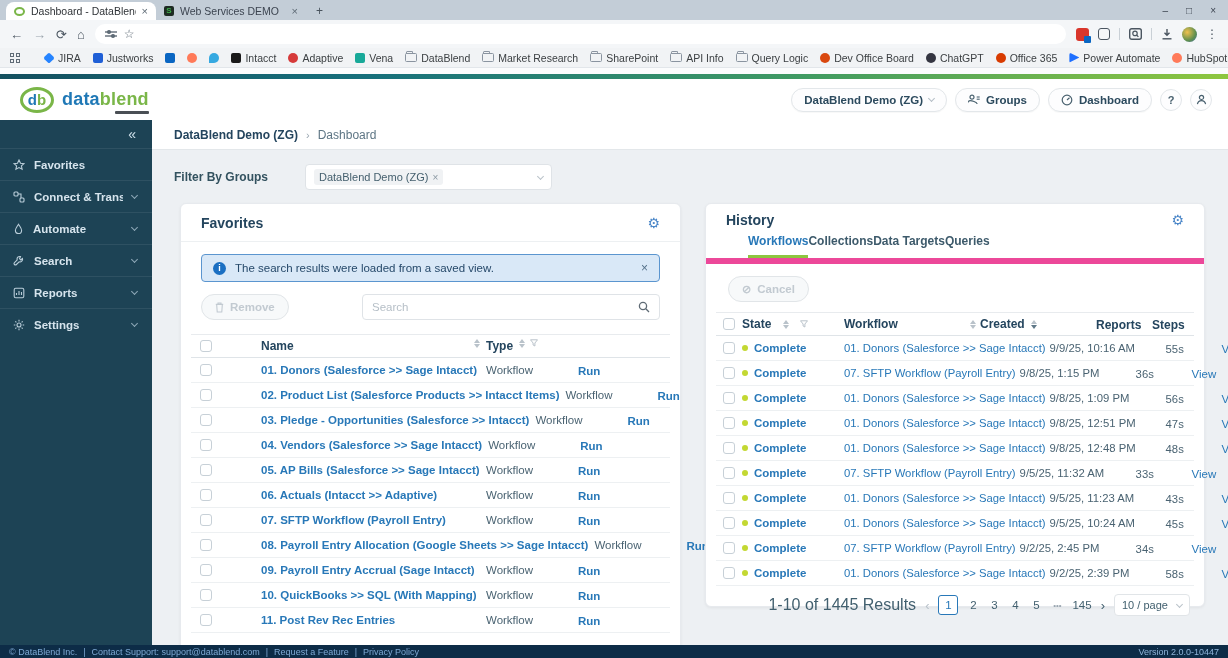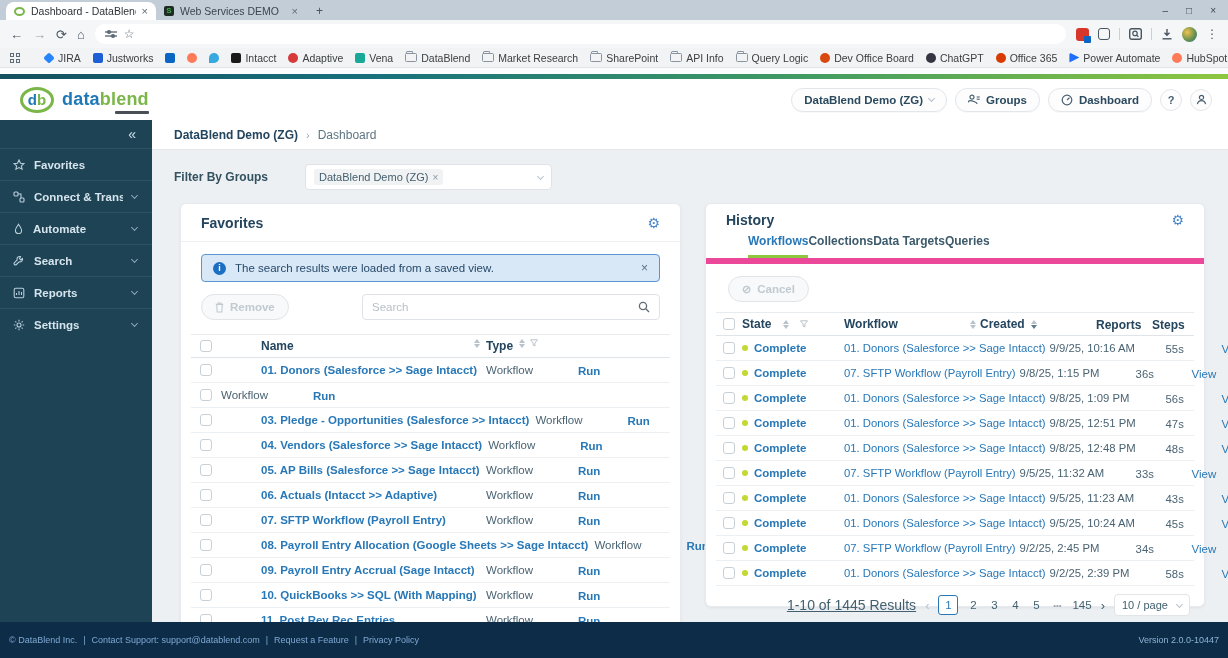--- a/index.html
+++ b/index.html
@@ -143,30 +143,30 @@
   .wflink { font-size:11.3px; color:#2878b8; white-space:nowrap; overflow:hidden; }
   .dimtxt { font-size:11.3px; color:#4a6372; }
   .viewlink { font-size:11.5px; color:#2878b8; }
 
   .tabsrow { height:28px; display:flex; align-items:flex-end; padding:0 42px; border-bottom:6px solid #ec4899; }
   .htab { font-size:12px; font-weight:bold; color:#3d5a6b; padding-bottom:7px; border-bottom:3px solid transparent; }
   .htab.active { color:#2878b8; border-bottom-color:#8dc63f; }
   .cancelrow { margin:12px 0 0 22px; }
 
   .pager { margin-top:8px; display:flex; align-items:center; justify-content:flex-end; gap:9px; padding-right:14px; }
-  .pgsummary { font-size:14px; color:#42606f;text-decoration:underline; }
+  .pgsummary { font-size:16px; color:#42606f; }
   .pgarrow { color:#b9c2ca; font-size:13px; }
   .pgarrow.en { color:#42606f; }
   .pgnum { font-size:11.5px; color:#42606f; min-width:12px; text-align:center; }
   .pgnum.cur { width:20px; height:20px; line-height:18px; border:1px solid #2878b8; color:#2878b8; border-radius:3px; background:#fff; }
   .pgsize { width:76px; height:22px; border:1px solid #e1e5e8; border-radius:4px; display:flex; align-items:center; justify-content:space-between; padding:8px 7px; font-size:11px; color:#42606f; background:#fff; }
   .pgsize .chv { color:#b9c2c9; margin-top:-2px; }
 
   
-  .appfooter { position:absolute; left:0; bottom:0; width:1228px; height:13px; background:#0d2c47; display:flex; align-items:center; padding:18px 9px; font-size:9px; color:#7fa9d4; gap:6px; z-index:50; }
+  .appfooter { position:absolute; left:0; bottom:0; width:1228px; height:13px; background:#0d2c47; display:flex; align-items:center; padding:6px 9px; font-size:9px; color:#7fa9d4; gap:6px; z-index:50; }
   .appfooter .ver { margin-left:auto; color:#8fb4d9;text-align:center; }
   svg { display:block; }
 </style>
 </head>
 <body>
 
 <div class="screen">
 
   <div class="tabstrip">
     <div class="tab active">
@@ -487,20 +487,23 @@
               </span>
               <span class="c-type">
                 <span class="typetxt">Workflow</span>
               </span>
               <span class="c-act"><span class="actlink">Run</span></span>
             </div>
           <div class="trow tr">
               <span class="c-cb">
                 <span class="cb"></span>
               </span>
+              <span class="c-name">
+                <span class="namelink">02. Product List (Salesforce Products &gt;&gt; Intacct Items)</span>
+              </span>
               <span class="c-type">
                 <span class="typetxt">Workflow</span>
               </span>
               <span class="c-act"><span class="actlink">Run</span></span>
             </div>
           <div class="trow tr">
               <span class="c-cb">
                 <span class="cb"></span>
               </span>
               <span class="c-name">

